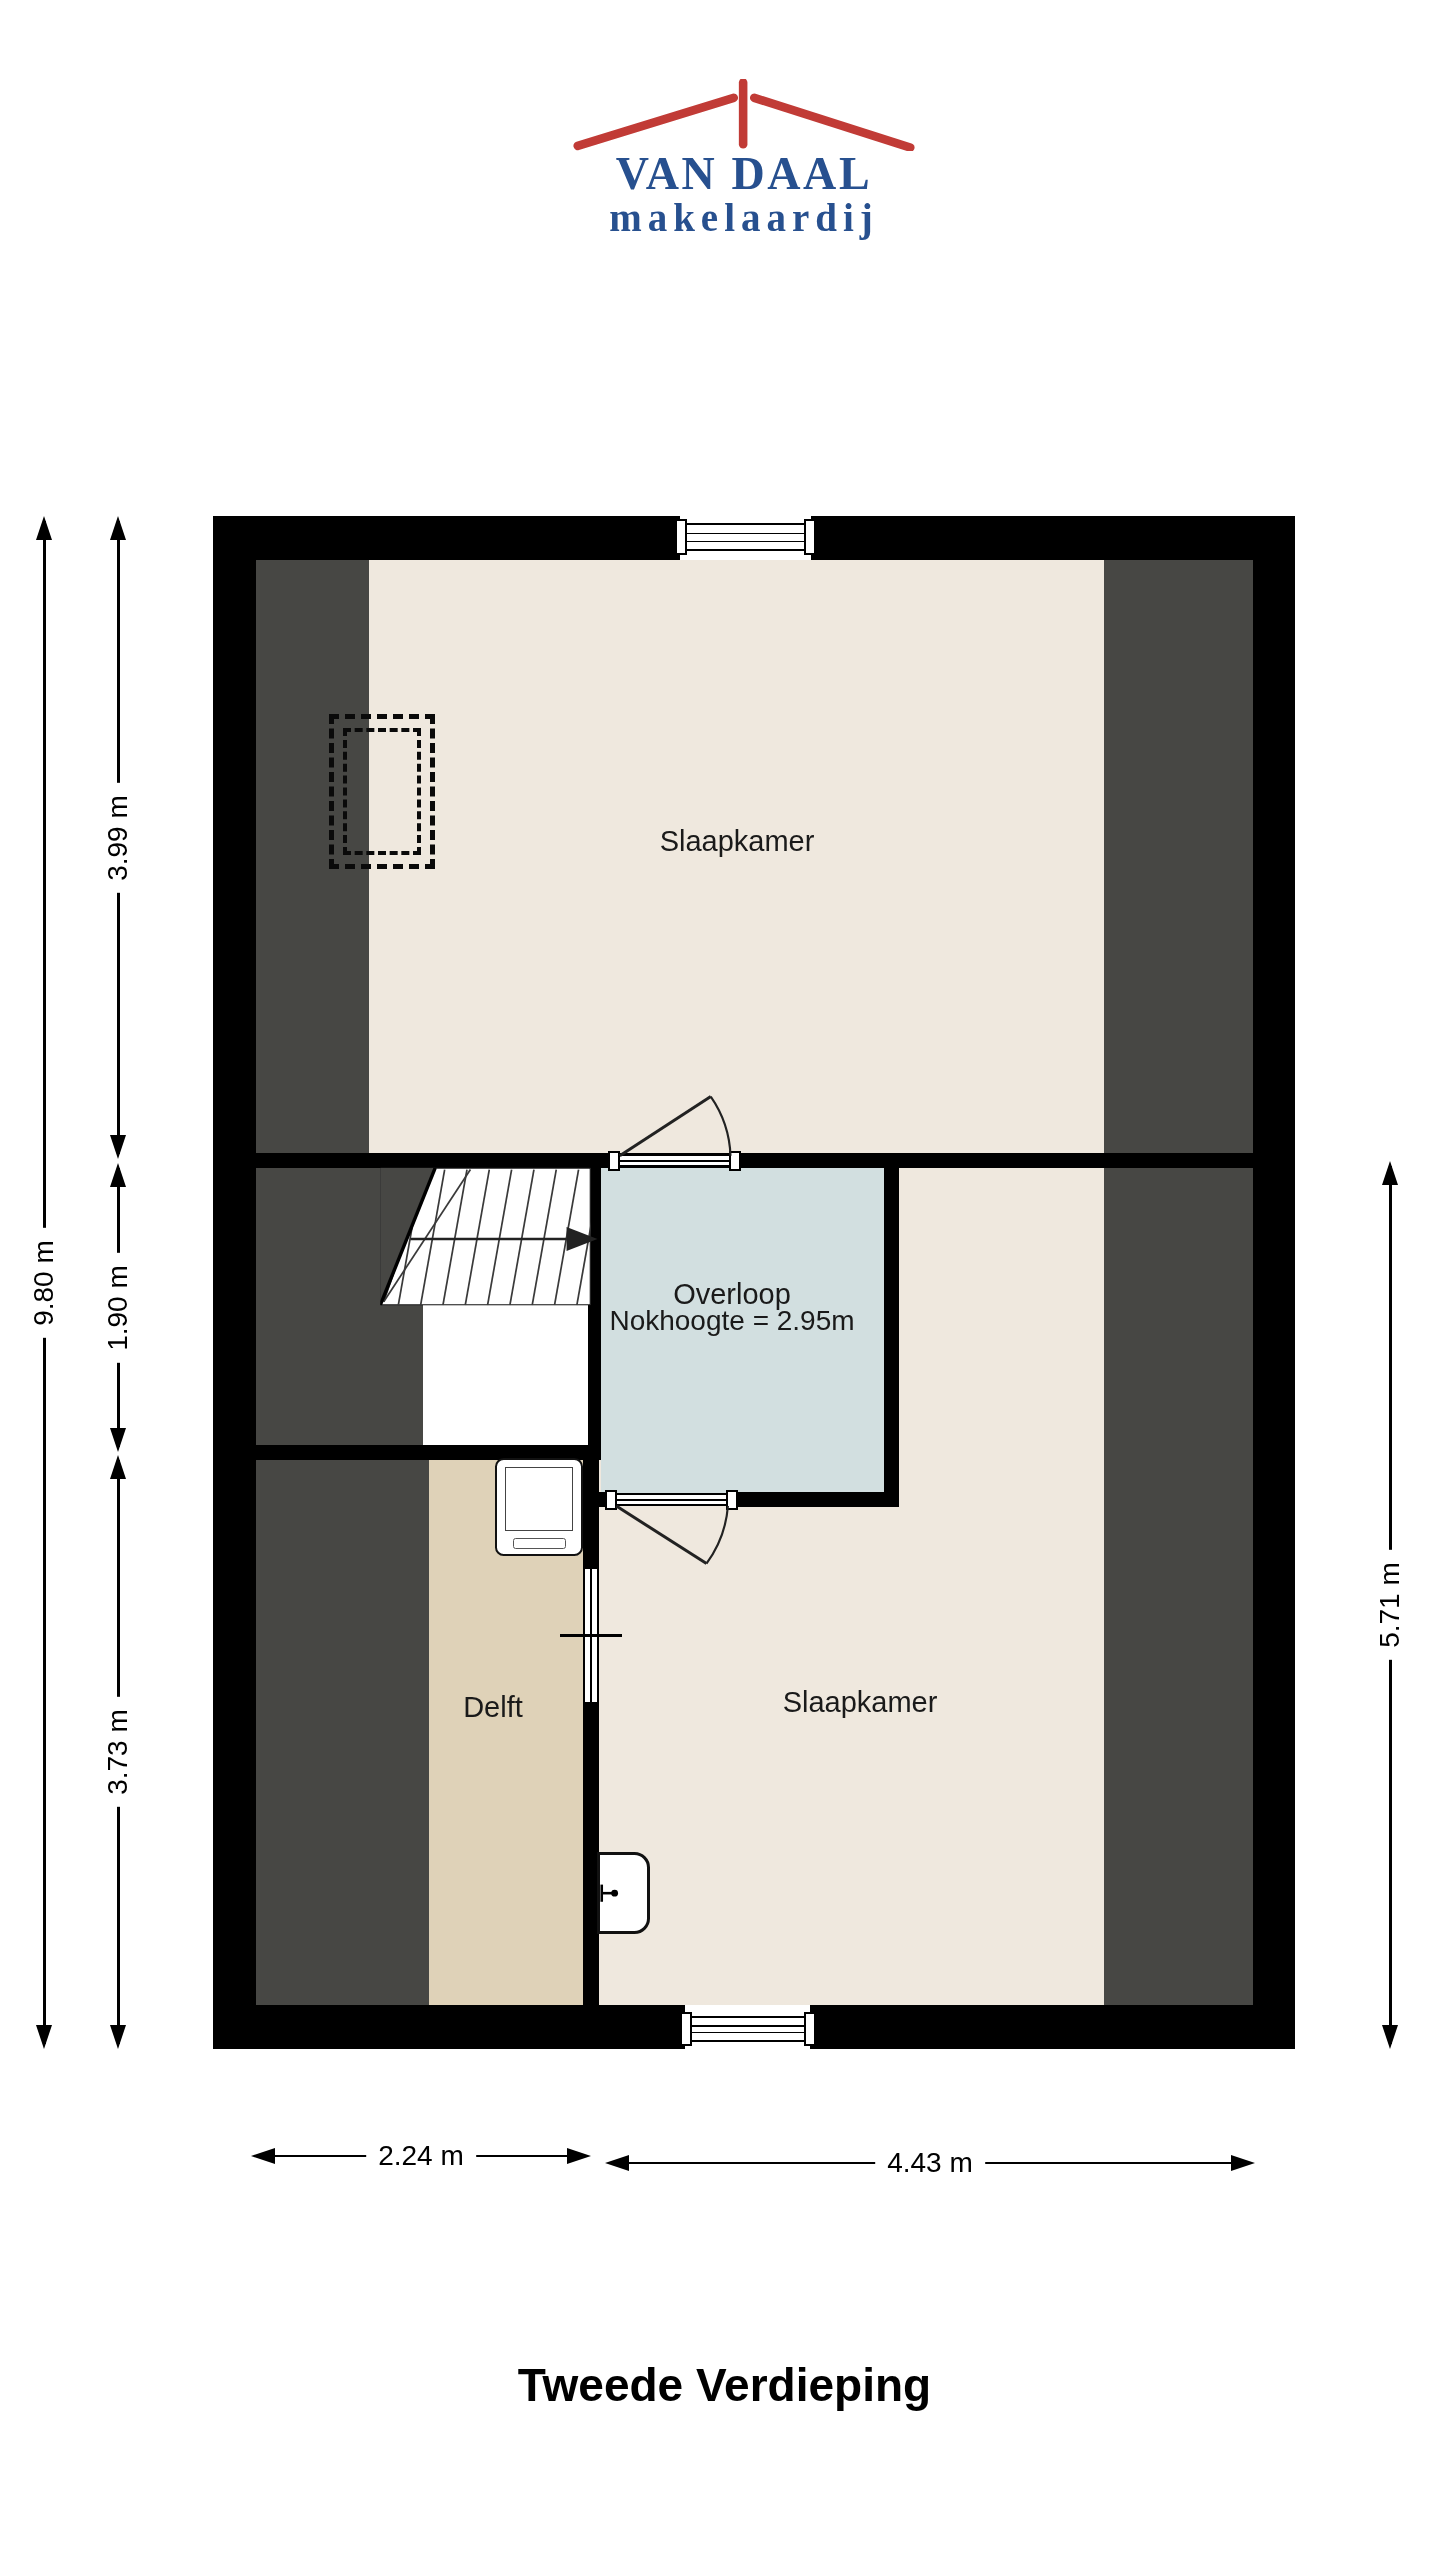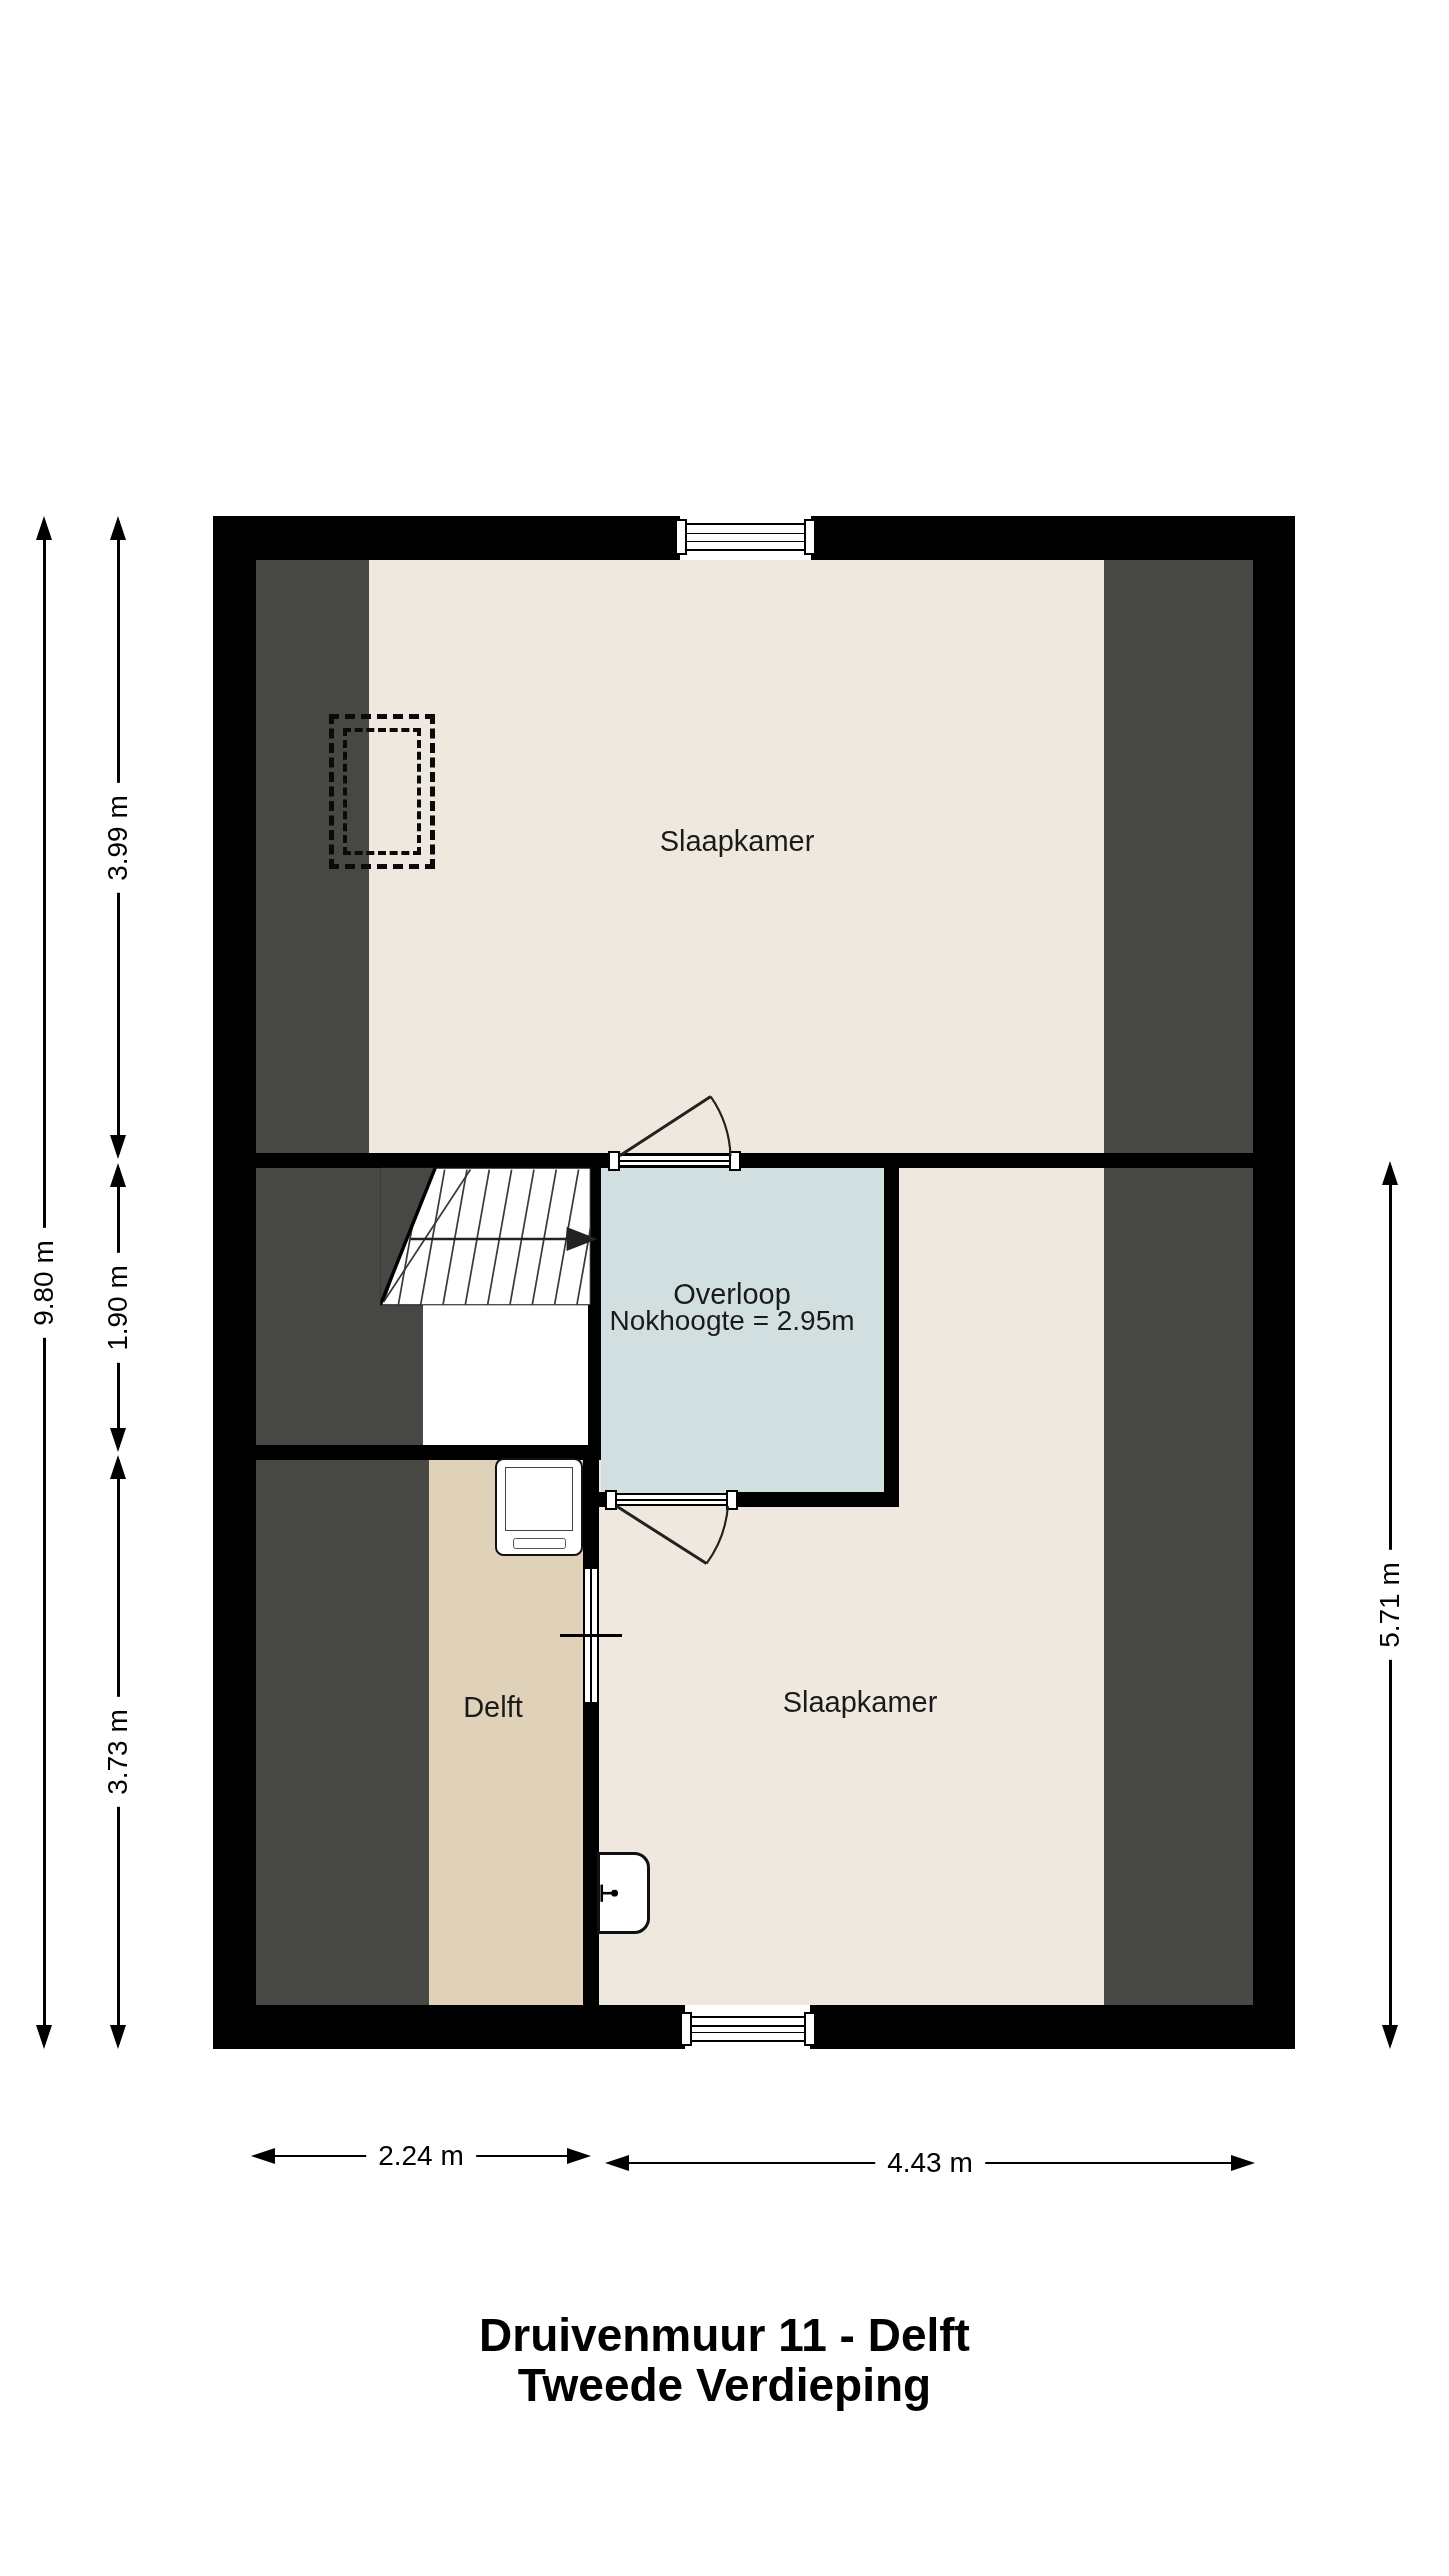--- a/index.html
+++ b/index.html
@@ -46,20 +46,29 @@
   
   .title-line{position:absolute;left:0;width:1449px;text-align:center;font-size:46px;font-weight:bold;color:#000;}
   .disc-line{position:absolute;left:0;width:1449px;text-align:center;font-size:33px;color:#000;}
   svg{display:block;}
 </style>
 </head>
 <body>
 
 <div id="page">
 
+  <div id="logo">
+    <svg width="343" height="72" viewBox="0 0 400 84">
+      <line x1="6" y1="78" x2="188" y2="22" stroke="#C13B36" stroke-width="10" stroke-linecap="round"></line>
+      <line x1="199" y1="4" x2="199" y2="76" stroke="#C13B36" stroke-width="10" stroke-linecap="round"></line>
+      <line x1="212" y1="22" x2="394" y2="80" stroke="#C13B36" stroke-width="10" stroke-linecap="round"></line>
+    </svg>
+    <div class="logo-name">VAN DAAL</div>
+    <div class="logo-tag">makelaardij</div>
+  </div>
 
   <div class="wall" style="left:213px;top:516px;width:1082px;height:1533px;"></div>
 
   <div class="fill" style="left:256px;top:560px;width:113px;height:593px;background:#474744;"></div>
   <div class="fill" style="left:369px;top:560px;width:735px;height:593px;background:#EFE8DE;"></div>
   <div class="fill" style="left:1104px;top:560px;width:149px;height:593px;background:#474744;"></div>
 
   <div class="fill" style="left:1104px;top:1168px;width:149px;height:837px;background:#474744;"></div>
   <div class="fill" style="left:598px;top:1168px;width:506px;height:837px;background:#EFE8DE;"></div>
 
@@ -213,17 +222,16 @@
       <div class="ah-r"></div>
     <span class="dim-label">2.24 m</span>
   </div>
   <div class="dim-h" style="left:605px;top:2142px;width:650px;height:27.5px;margin-top:7px;">
     <div class="line"></div>
       <div class="ah-l"></div>
       <div class="ah-r"></div>
     <span class="dim-label">4.43 m</span>
   </div>
 
-  <div class="title-line" style="top:2308px;">Druivenmuur 11 - Delft</div>
   <div class="title-line" style="top:2358px;">Tweede Verdieping</div>
 
 </div>
 
 
 </body></html>

